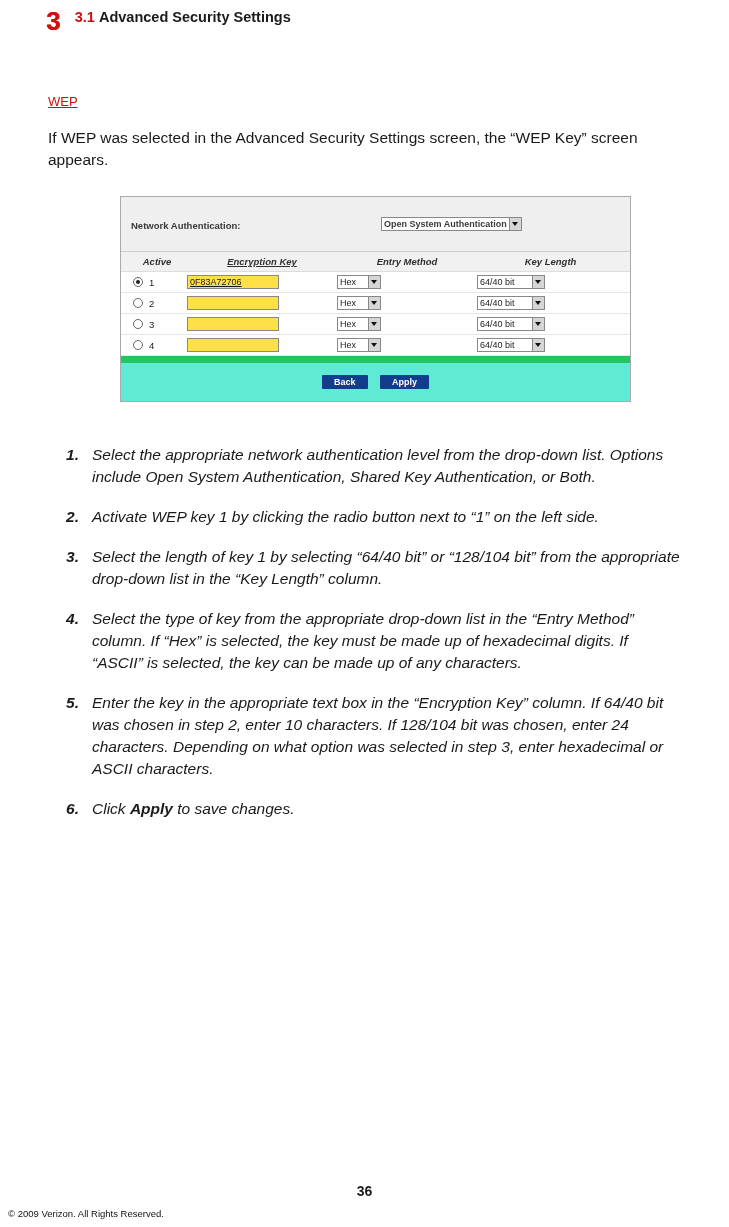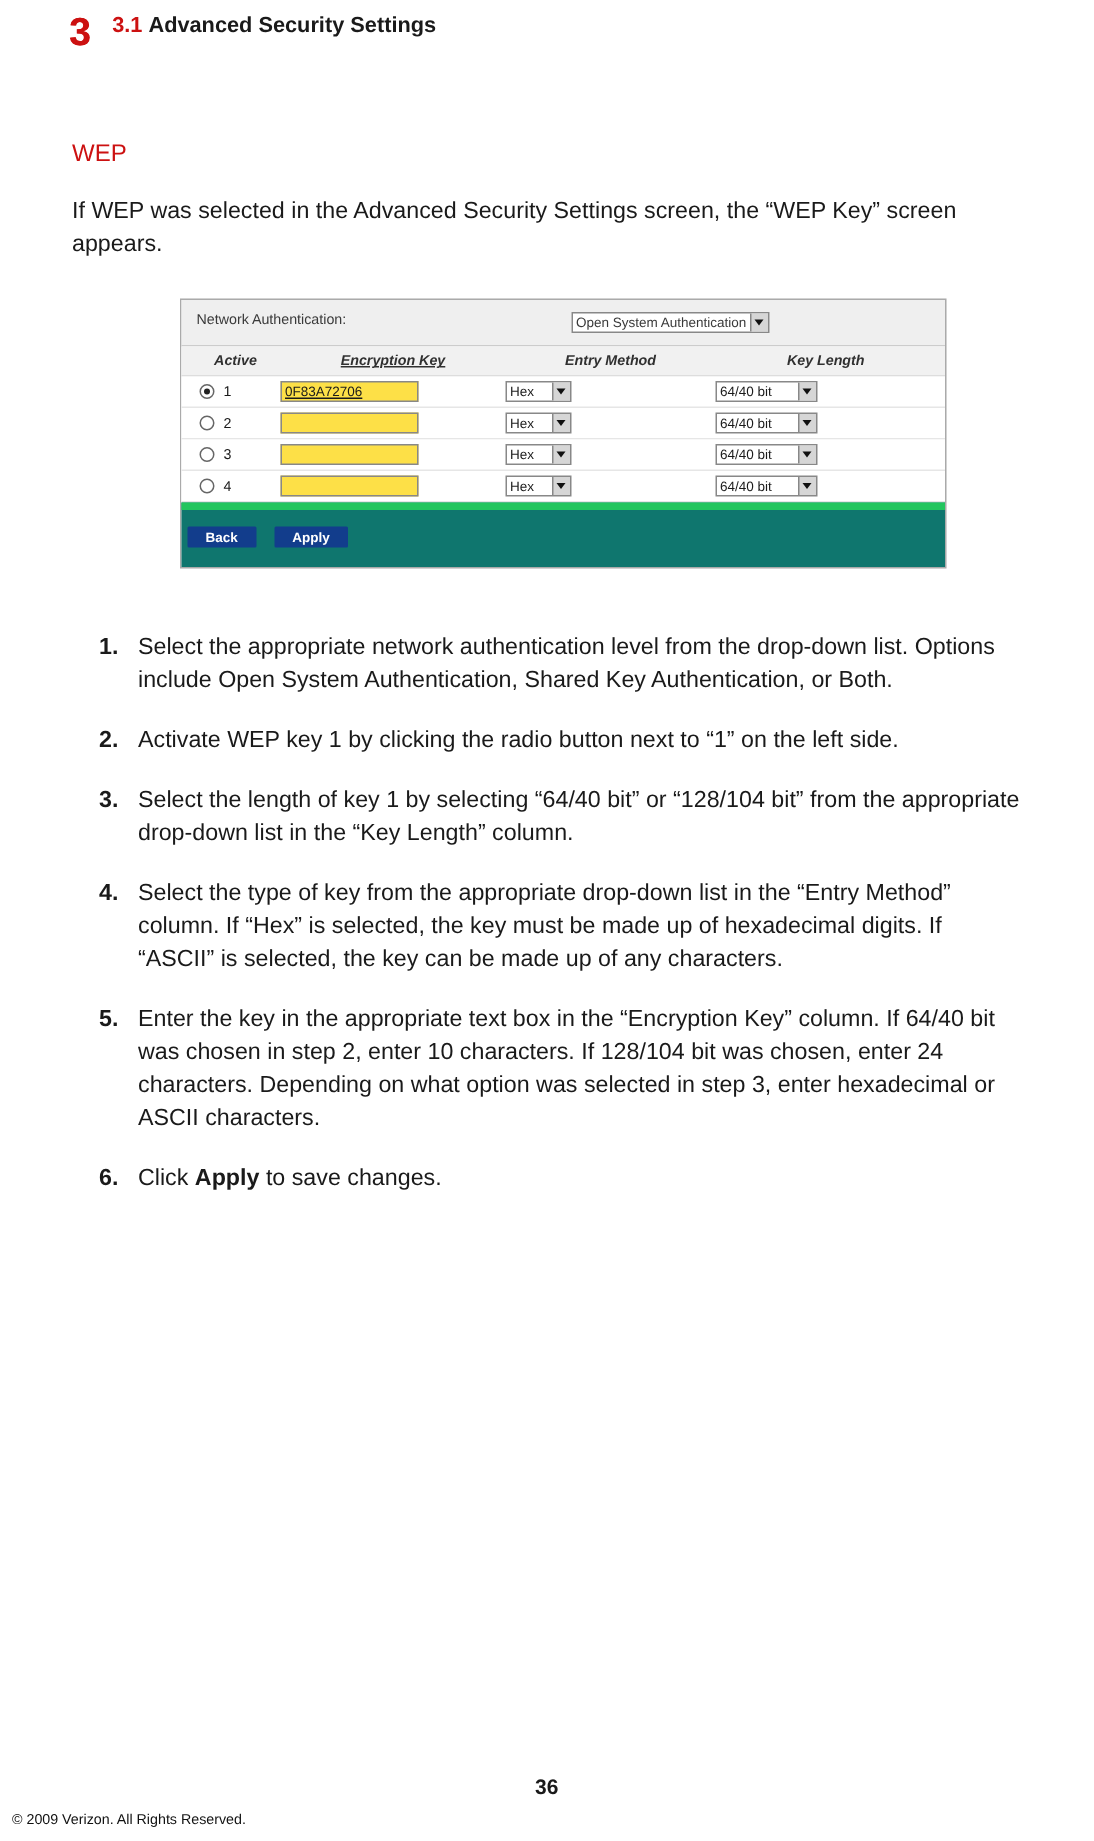--- a/index.html
+++ b/index.html
@@ -41,43 +41,45 @@
   }
   .section-num {
     color: #cc1111;
     font-weight: 700;
     margin-right: 4px;
   }
   .content { padding: 32px 48px 0 48px; }
   .wep-head {
     color: #cc1111;
     font-weight: 500;
-    font-size: 16px;
+    font-size: 13px;
     margin: 28px 0 18px 0;
+    text-decoration: underline;
   }
   p.intro { font-size: 15.5px; line-height: 1.4; margin: 0 0 22px 0; }
   
   .panel-wrap { margin: 26px 50px 0 72px; border: 1px solid #aaa; background: #f7f7f7; font-family: Verdana, Arial, sans-serif; }
   .panel-title {
     text-align: center;
     color: #0b2e6b;
     font-weight: 700;
     font-size: 11px;
     padding: 6px 0 10px 0;
     background: #fdfdfd;
     border-bottom: 1px solid #ccc;
   }
   .auth-row {
     display: flex;
-    align-items: flex-start;
+    align-items: flex-end;
     font-size: 9.5px;
     color: #3a3a3a;
-    padding: 8px 10px;
+    padding: 20px 10px;
     background: #efefef;
     border-bottom: 1px solid #ccc;
+    font-weight: bold;
   }
   .auth-label { flex: 0 0 250px; }
   .sel {
     font-size: 9px;
     background: #fff;
     border: 1px solid #888;
     height: 14px;
     line-height: 12px;
     padding: 0 14px 0 2px;
     position: relative;
@@ -120,39 +122,40 @@
   }
   .radio.checked::after {
     content: ""; display: block; width: 4px; height: 4px; border-radius: 50%;
     background: #222; margin: 2px 0 0 2px;
   }
   .txt {
     font-size: 9px; border: 1px solid #888; background: #fde047;
     height: 14px; width: 92px; padding: 0 2px; line-height: 12px;
   }
   .btn-row {
-    padding: 8px 0 12px 0; background: #0f766e;
-    border-top: 5px solid #22c55e;
+    text-align: center; padding: 8px 0 12px 0; background: #5eead4;
+    border-top: 7px solid #22c55e;
   }
   .pbtn {
     display: inline-block;
     background: #123d8c;
     color: #fff;
     font-size: 9px;
     font-weight: 700;
     padding: 2px 12px;
     margin: 0 4px;
     border-radius: 1px;
   }
   
   ol.steps {
     margin: 42px 0 0 18px;
     padding: 0;
     list-style: none;
     counter-reset: step;
+    font-style: italic;
   }
   ol.steps > li {
     counter-increment: step;
     position: relative;
     padding: 0 0 18px 26px;
     font-size: 15.5px;
     line-height: 1.42;
   }
   ol.steps > li::before {
     content: counter(step) ".";

